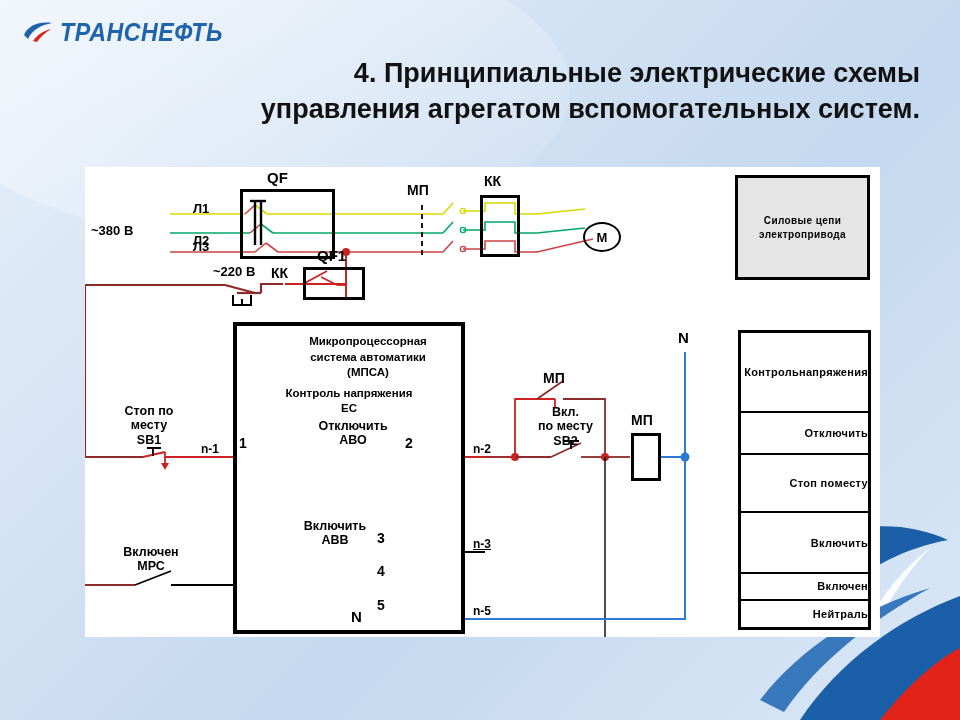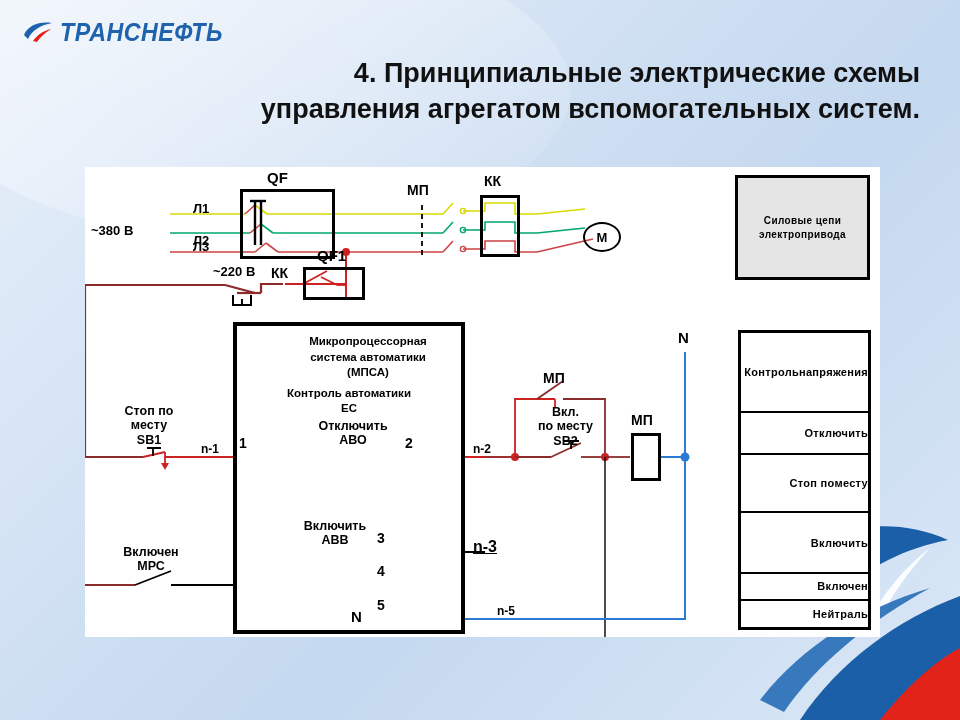--- a/index.html
+++ b/index.html
@@ -245,21 +245,21 @@
     <div class="box" style="left:546px;top:266px;width:30px;height:48px;"></div>
     <div style="position:absolute;left:498px;top:55px;width:38px;height:30px;border:2px solid #000;border-radius:50%;display:flex;align-items:center;justify-content:center;font-size:13px;font-weight:bold;">M</div>
 
     <div class="mpsa">
       <div class="mpsa-title">
         <div>Микропроцессорная</div>
         <div>система автоматики</div>
         <div>(МПСА)</div>
       </div>
       <div class="mpsa-sub">
-        <div>Контроль автоматики</div>
+        <div>Контроль напряжения</div>
         <div>ЕС</div>
       </div>
     </div>
 
     <div class="lbl bold ctr" style="left:6px;top:57px;font-size:13px;">~380 В</div>
     <div class="lbl bold" style="left:108px;top:35px;font-size:13px;">Л1</div>
     <div class="lbl bold" style="left:108px;top:54px;font-size:13px;margin-top:13px;">Л2</div>
     <div class="lbl bold" style="left:108px;top:73px;font-size:13px;">Л3</div>
 
     <div class="lbl bold" style="left:182px;top:2px;font-size:15px;">QF</div>
@@ -301,22 +301,22 @@
     </div>
 
     <div class="lbl bold" style="left:154px;top:268px;font-size:14px;">1</div>
     <div class="lbl bold" style="left:320px;top:268px;font-size:14px;">2</div>
     <div class="lbl bold" style="left:292px;top:363px;font-size:14px;">3</div>
     <div class="lbl bold" style="left:292px;top:396px;font-size:14px;">4</div>
     <div class="lbl bold" style="left:292px;top:430px;font-size:14px;">5</div>
 
     <div class="lbl bold" style="left:116px;top:276px;font-size:12px;">n-1</div>
     <div class="lbl bold" style="left:388px;top:276px;font-size:12px;">n-2</div>
-    <div class="lbl bold" style="left:388px;top:371px;font-size:16px;text-decoration:underline;">n-3</div>
-    <div class="lbl bold" style="left:388px;top:438px;font-size:12px;margin-left:24px;">n-5</div>
+    <div class="lbl bold" style="left:388px;top:371px;font-size:12px;text-decoration:underline;">n-3</div>
+    <div class="lbl bold" style="left:388px;top:438px;font-size:12px;">n-5</div>
 
     <div class="lbl bold" style="left:593px;top:162px;font-size:15px;">N</div>
     <div class="lbl bold" style="left:266px;top:441px;font-size:15px;">N</div>
 
     <div class="legend-top">
       <span>
         <span>Силовые цепи</span><br>
         <span>электропривода</span>
       </span>
     </div>

